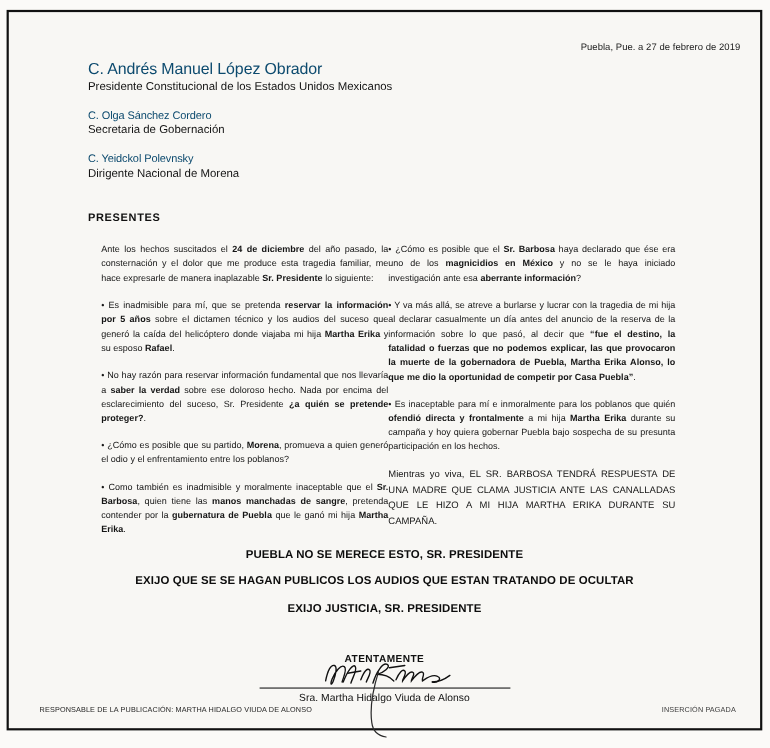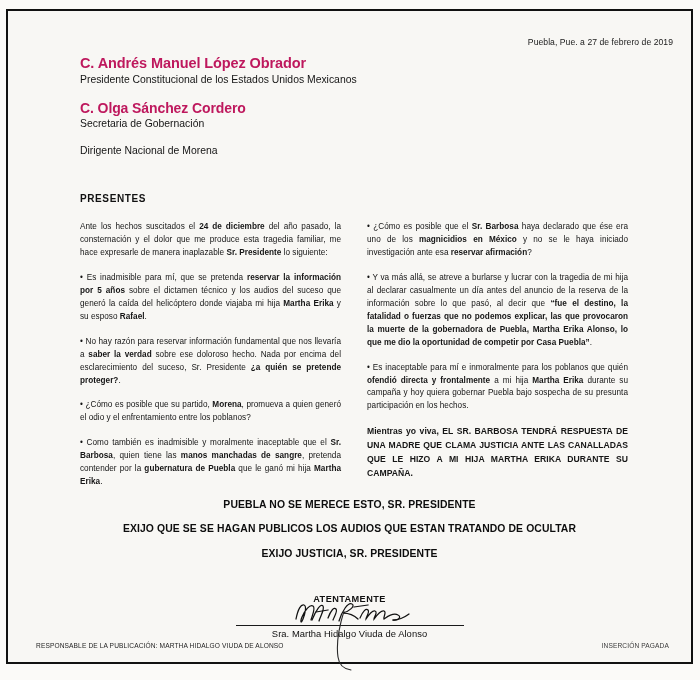--- a/index.html
+++ b/index.html
@@ -50,64 +50,63 @@
   
   .addressees {
     position: absolute;
     left: 72px;
     top: 44px;
     width: 540px;
   }
   .addr-block { margin-bottom: 13px; }
   .addr-block:last-child { margin-bottom: 0; }
   .addr-name {
-    font-weight: bold;
+    font-weight: normal;
     font-size: 14.5px;
     line-height: 1.18;
     letter-spacing: -0.1px;
-    color: #be185d;
-  }
-  .addr-name.small { font-size: 14px; }
+    color: #0c4a6e;
+  }
+  .addr-name.small { font-size: 10px; }
   .addr-role {
     font-size: 10.4px;
     line-height: 1.3;
     margin-top: 1px;
     color: #141414;
   }
   .presentes {
     position: absolute;
     left: 72px;
     top: 182px;
     font-weight: bold;
     font-size: 10px;
     letter-spacing: 0.6px;
   }
 
   
   .columns {
     position: absolute;
-    left: 72px;
+    left: 84px;
     top: 210px;
     width: 548px;
     display: flex;
-    gap: 26px;
   }
   .col { width: 261px; }
   .col p {
     margin: 0 0 12px 0;
     font-size: 8.2px;
     line-height: 1.58;
     text-align: justify;
     color: #151515;
     letter-spacing: 0.02px;
   }
   .col p:last-child { margin-bottom: 0; }
   .col p b { font-weight: bold; }
   .col p.allbold {
-    font-weight: bold;
+    font-weight: normal;
     font-size: 8.6px;
     line-height: 1.62;
     margin-top: 4px;
   }
 
   
   .declarations {
     position: absolute;
     left: 0;
     right: 0;
@@ -192,36 +191,37 @@
       <div class="addressees">
         <div class="addr-block">
           <div class="addr-name">C. Andrés Manuel López Obrador</div>
           <div class="addr-role">Presidente Constitucional de los Estados Unidos Mexicanos</div>
         </div>
         <div class="addr-block">
           <div class="addr-name small">C. Olga Sánchez Cordero</div>
           <div class="addr-role">Secretaria de Gobernación</div>
         </div>
         <div class="addr-block">
+          <div class="addr-name small">C. Yeidckol Polevnsky</div>
           <div class="addr-role">Dirigente Nacional de Morena</div>
         </div>
       </div>
 
       <div class="presentes">PRESENTES</div>
 
       <div class="columns">
         <div class="col">
           <p>Ante los hechos suscitados el <b>24 de diciembre</b> del año pasado, la consternación y el dolor que me produce esta tragedia familiar, me hace expresarle de manera inaplazable <b>Sr. Presidente</b> lo siguiente:</p>
           <p>• Es inadmisible para mí, que se pretenda <b>reservar la información por 5 años</b> sobre el dictamen técnico y los audios del suceso que generó la caída del helicóptero donde viajaba mi hija <b>Martha Erika</b> y su esposo <b>Rafael</b>.</p>
           <p>• No hay razón para reservar información fundamental que nos llevaría a <b>saber la verdad</b> sobre ese doloroso hecho. Nada por encima del esclarecimiento del suceso, Sr. Presidente <b>¿a quién se pretende proteger?</b>.</p>
           <p>• ¿Cómo es posible que su partido, <b>Morena</b>, promueva a quien generó el odio y el enfrentamiento entre los poblanos?</p>
           <p>• Como también es inadmisible y moralmente inaceptable que el <b>Sr. Barbosa</b>, quien tiene las <b>manos manchadas de sangre</b>, pretenda contender por la <b>gubernatura de Puebla</b> que le ganó mi hija <b>Martha Erika</b>.</p>
         </div>
         <div class="col">
-          <p>• ¿Cómo es posible que el <b>Sr. Barbosa</b> haya declarado que ése era uno de los <b>magnicidios en México</b> y no se le haya iniciado investigación ante esa <b>reservar afirmación</b>?</p>
+          <p>• ¿Cómo es posible que el <b>Sr. Barbosa</b> haya declarado que ése era uno de los <b>magnicidios en México</b> y no se le haya iniciado investigación ante esa <b>aberrante información</b>?</p>
           <p>• Y va más allá, se atreve a burlarse y lucrar con la tragedia de mi hija al declarar casualmente un día antes del anuncio de la reserva de la información sobre lo que pasó, al decir que <b>“fue el destino, la fatalidad o fuerzas que no podemos explicar, las que provocaron la muerte de la gobernadora de Puebla, Martha Erika Alonso, lo que me dio la oportunidad de competir por Casa Puebla”</b>.</p>
           <p>• Es inaceptable para mí e inmoralmente para los poblanos que quién <b>ofendió directa y frontalmente</b> a mi hija <b>Martha Erika</b> durante su campaña y hoy quiera gobernar Puebla bajo sospecha de su presunta participación en los hechos.</p>
           <p class="allbold">Mientras yo viva, EL SR. BARBOSA TENDRÁ RESPUESTA DE UNA MADRE QUE CLAMA JUSTICIA ANTE LAS CANALLADAS QUE LE HIZO A MI HIJA MARTHA ERIKA DURANTE SU CAMPAÑA.</p>
         </div>
       </div>
 
       <div class="declarations">
         <div>PUEBLA NO SE MERECE ESTO, SR. PRESIDENTE</div>
         <div>EXIJO QUE SE SE HAGAN PUBLICOS LOS AUDIOS QUE ESTAN TRATANDO DE OCULTAR</div>
         <div>EXIJO JUSTICIA, SR. PRESIDENTE</div>

